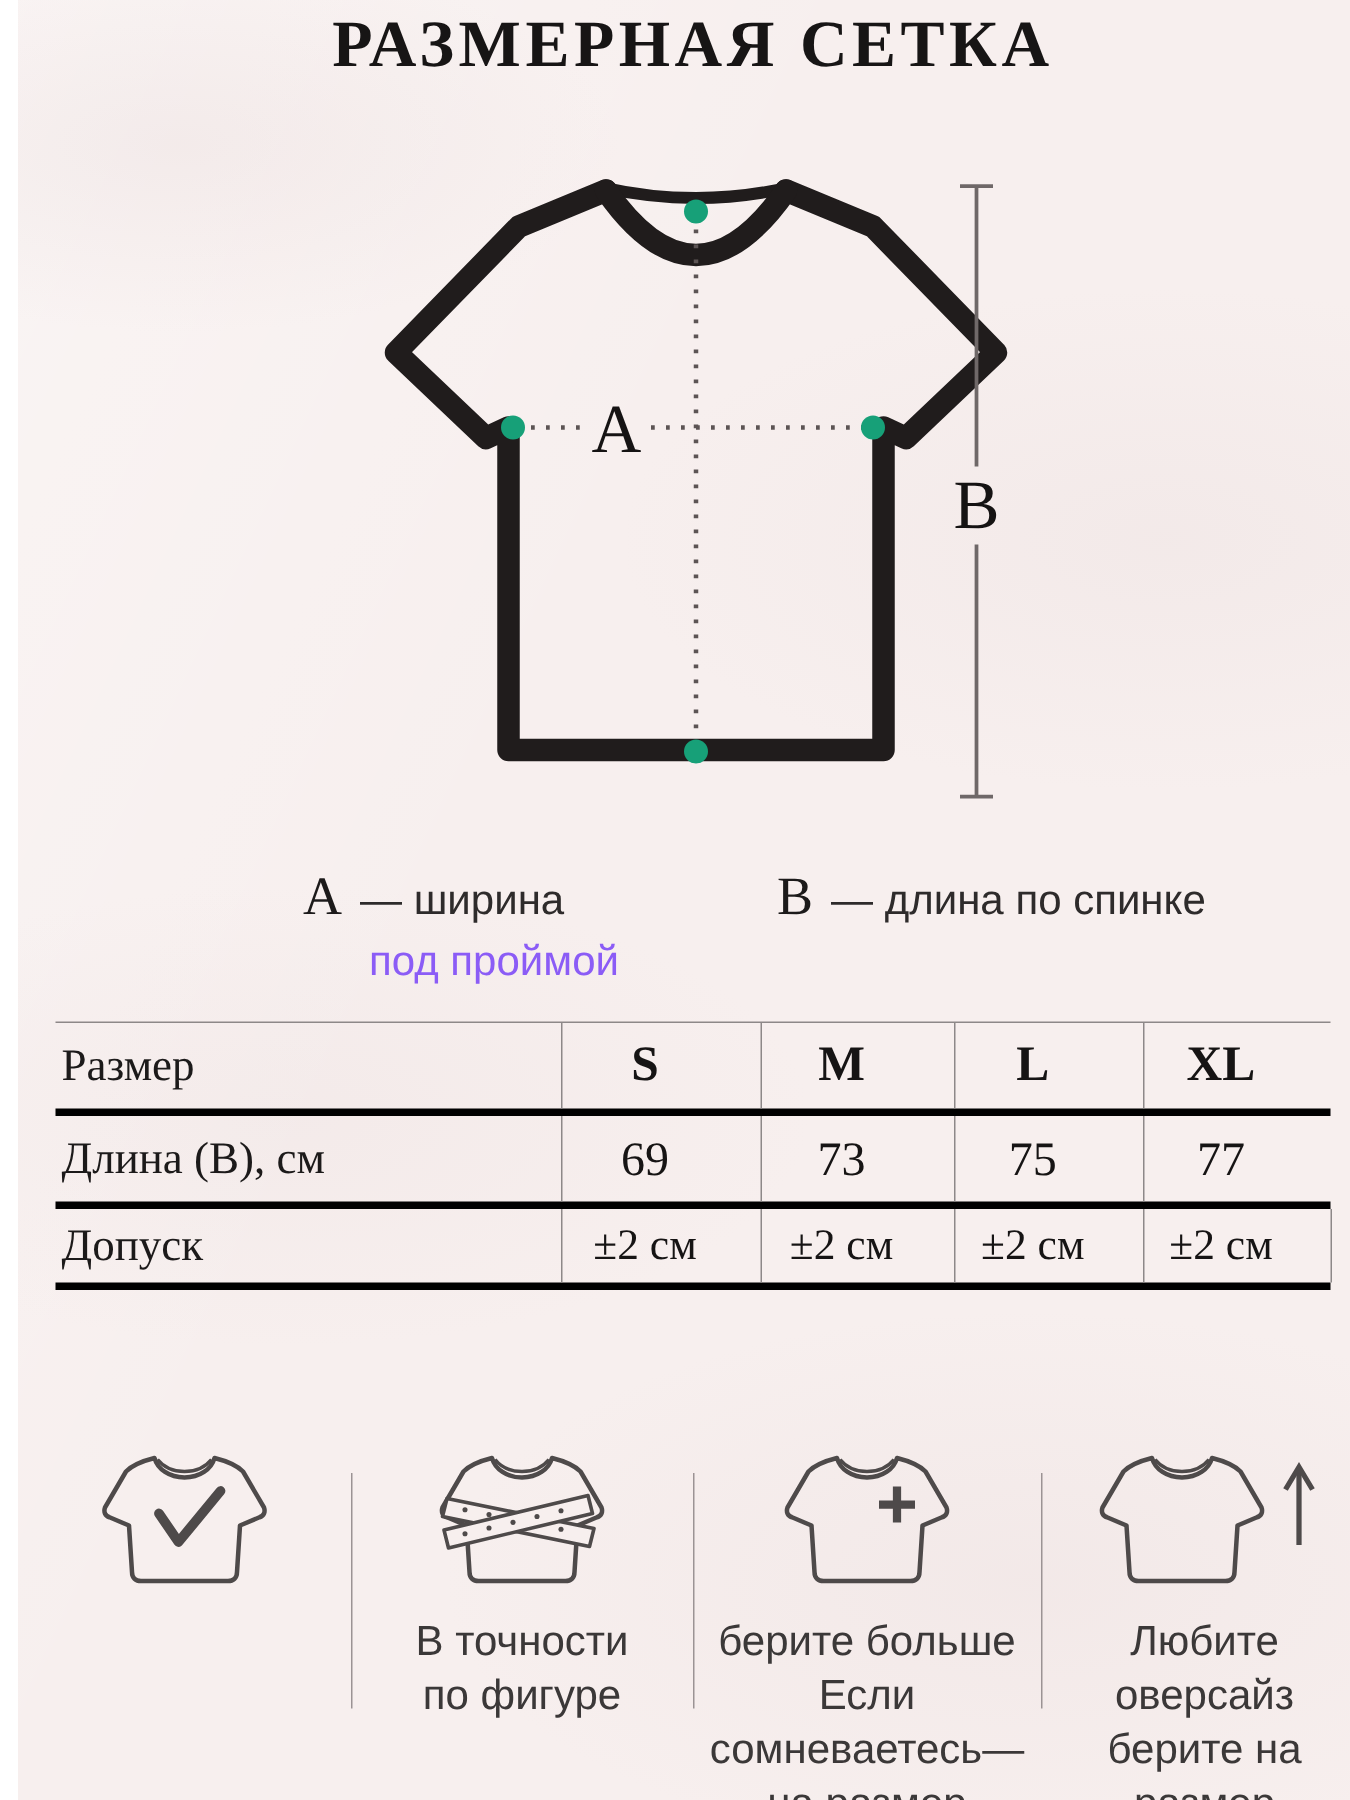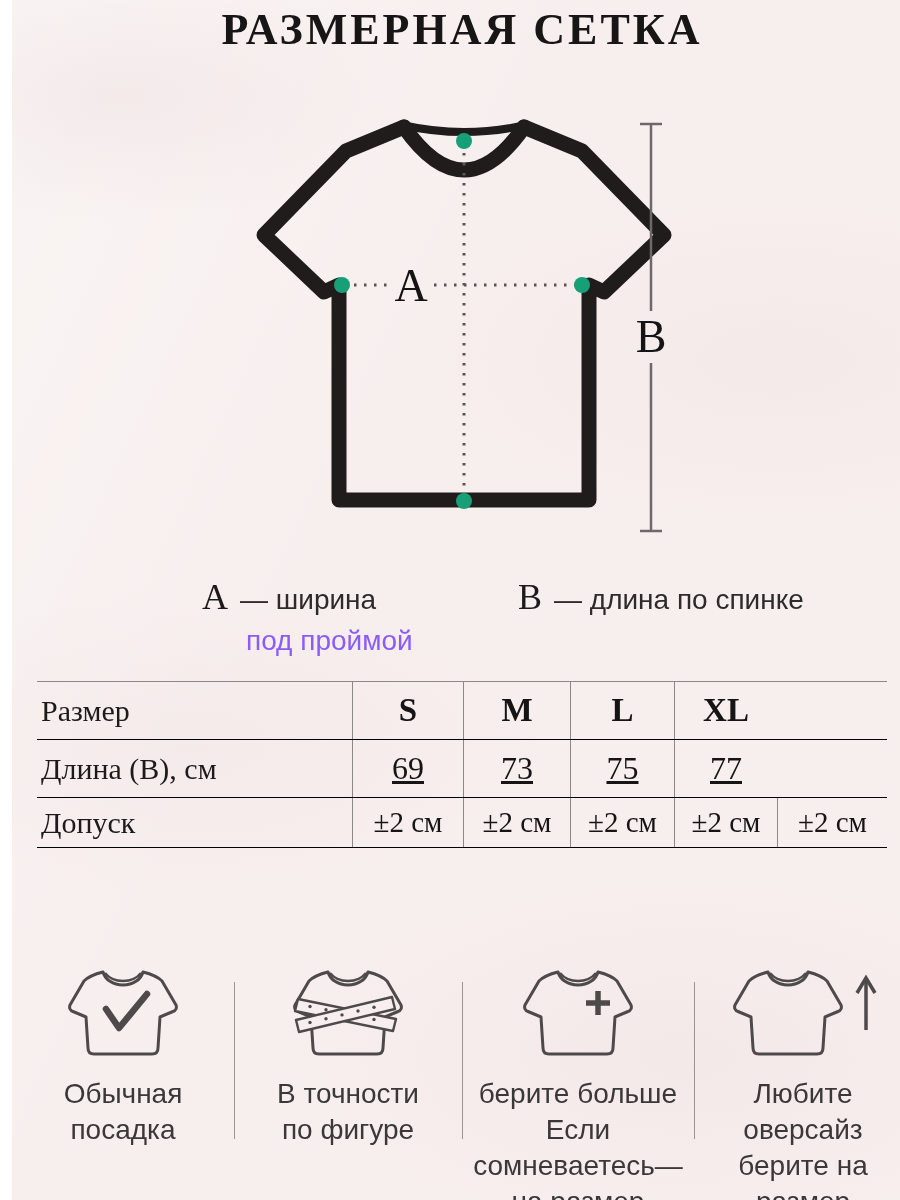--- a/index.html
+++ b/index.html
@@ -46,32 +46,33 @@
 
   
   .size-table{
     position:absolute;left:25px;top:681px;width:850px;
     font-family:"Liberation Serif", serif;
     border-top:1px solid #8d8888;
   }
   .trow{
     display:grid;
     grid-template-columns:315px 111px 107px 104px 103px 110px;
-    border-bottom:1px solid #000000;
+    border-bottom:5px solid #000000;
     align-items:center;
+    gap:22px;
   }
   .trow.h{height:57px;}
   .trow.r1{height:57px;}
   .trow.r2{height:53px;}
   .trow.r3{height:49px;}
   .cell{height:100%;display:flex;align-items:center;justify-content:center;}
   .cell.lbl{justify-content:flex-start;padding-left:4px;font-size:30px;color:#1c1a1a;}
   .cell.v{border-left:1px solid #8d8888;font-size:31px;color:#161414;}
   .trow.h .cell.v{font-size:33px;font-weight:600;}
-  .trow .num{font-size:32px;text-decoration:underline;}
+  .trow .num{font-size:32px;}
   .trow .tol{font-size:29px;}
 
   
   .fit-guide{
     position:absolute;left:0;top:960px;width:900px;
     display:grid;grid-template-columns:222px 228px 232px 218px;
   }
   .fit-item{display:flex;flex-direction:column;align-items:center;}
   .fit-icon{margin-top:4px;}
   .fit-caption{
@@ -156,24 +157,20 @@
   </div>
 
   <div class="fit-guide">
 
     <div class="fit-item">
       <svg class="fit-icon" width="126" height="100" viewBox="0 0 120 100">
         <path d="M40,8 C32,10 25,13 21,17 L7,41 C6,44 7,46.5 10,47.5 L23,53 L25,84 C25,88 27.5,90 31,90 L89,90 C92.5,90 95,88 95,84 L97,53 L110,47.5 C113,46.5 114,44 113,41 L99,17 C95,13 88,10 80,8 C78,15.5 70,21 60,21 C50,21 42,15.5 40,8 Z" fill="none" stroke="#4e4a4a" stroke-width="3" stroke-linejoin="round"></path>
         <path d="M42,9 C46,14 52.5,17 60,17 C67.5,17 74,14 78,9" fill="none" stroke="#4e4a4a" stroke-width="2.4"></path>
         <path d="M43,45 L56,64 L84,30" fill="none" stroke="#4e4a4a" stroke-width="6.5" stroke-linecap="round" stroke-linejoin="round"></path>
       </svg>
-      <div class="fit-caption">
-        <div>Обычная</div>
-        <div>посадка</div>
-      </div>
     </div>
 
     <div class="fit-item">
       <svg class="fit-icon" width="126" height="100" viewBox="0 0 120 100">
         <path d="M40,8 C32,10 25,13 21,17 L7,41 C6,44 7,46.5 10,47.5 L23,53 L25,84 C25,88 27.5,90 31,90 L89,90 C92.5,90 95,88 95,84 L97,53 L110,47.5 C113,46.5 114,44 113,41 L99,17 C95,13 88,10 80,8 C78,15.5 70,21 60,21 C50,21 42,15.5 40,8 Z" fill="none" stroke="#4e4a4a" stroke-width="3" stroke-linejoin="round"></path>
         <path d="M42,9 C46,14 52.5,17 60,17 C67.5,17 74,14 78,9" fill="none" stroke="#4e4a4a" stroke-width="2.4"></path>
         <path d="M10,35 L108,55 L105,67 L7,47 Z" fill="#f7efee" stroke="#4e4a4a" stroke-width="2.4" stroke-linejoin="round"></path>
         <circle cx="22" cy="42.5" r="1.7" fill="#4e4a4a"></circle>
           <circle cx="38" cy="45.7" r="1.7" fill="#4e4a4a"></circle>
         <circle cx="54" cy="49" r="1.7" fill="#4e4a4a"></circle>

